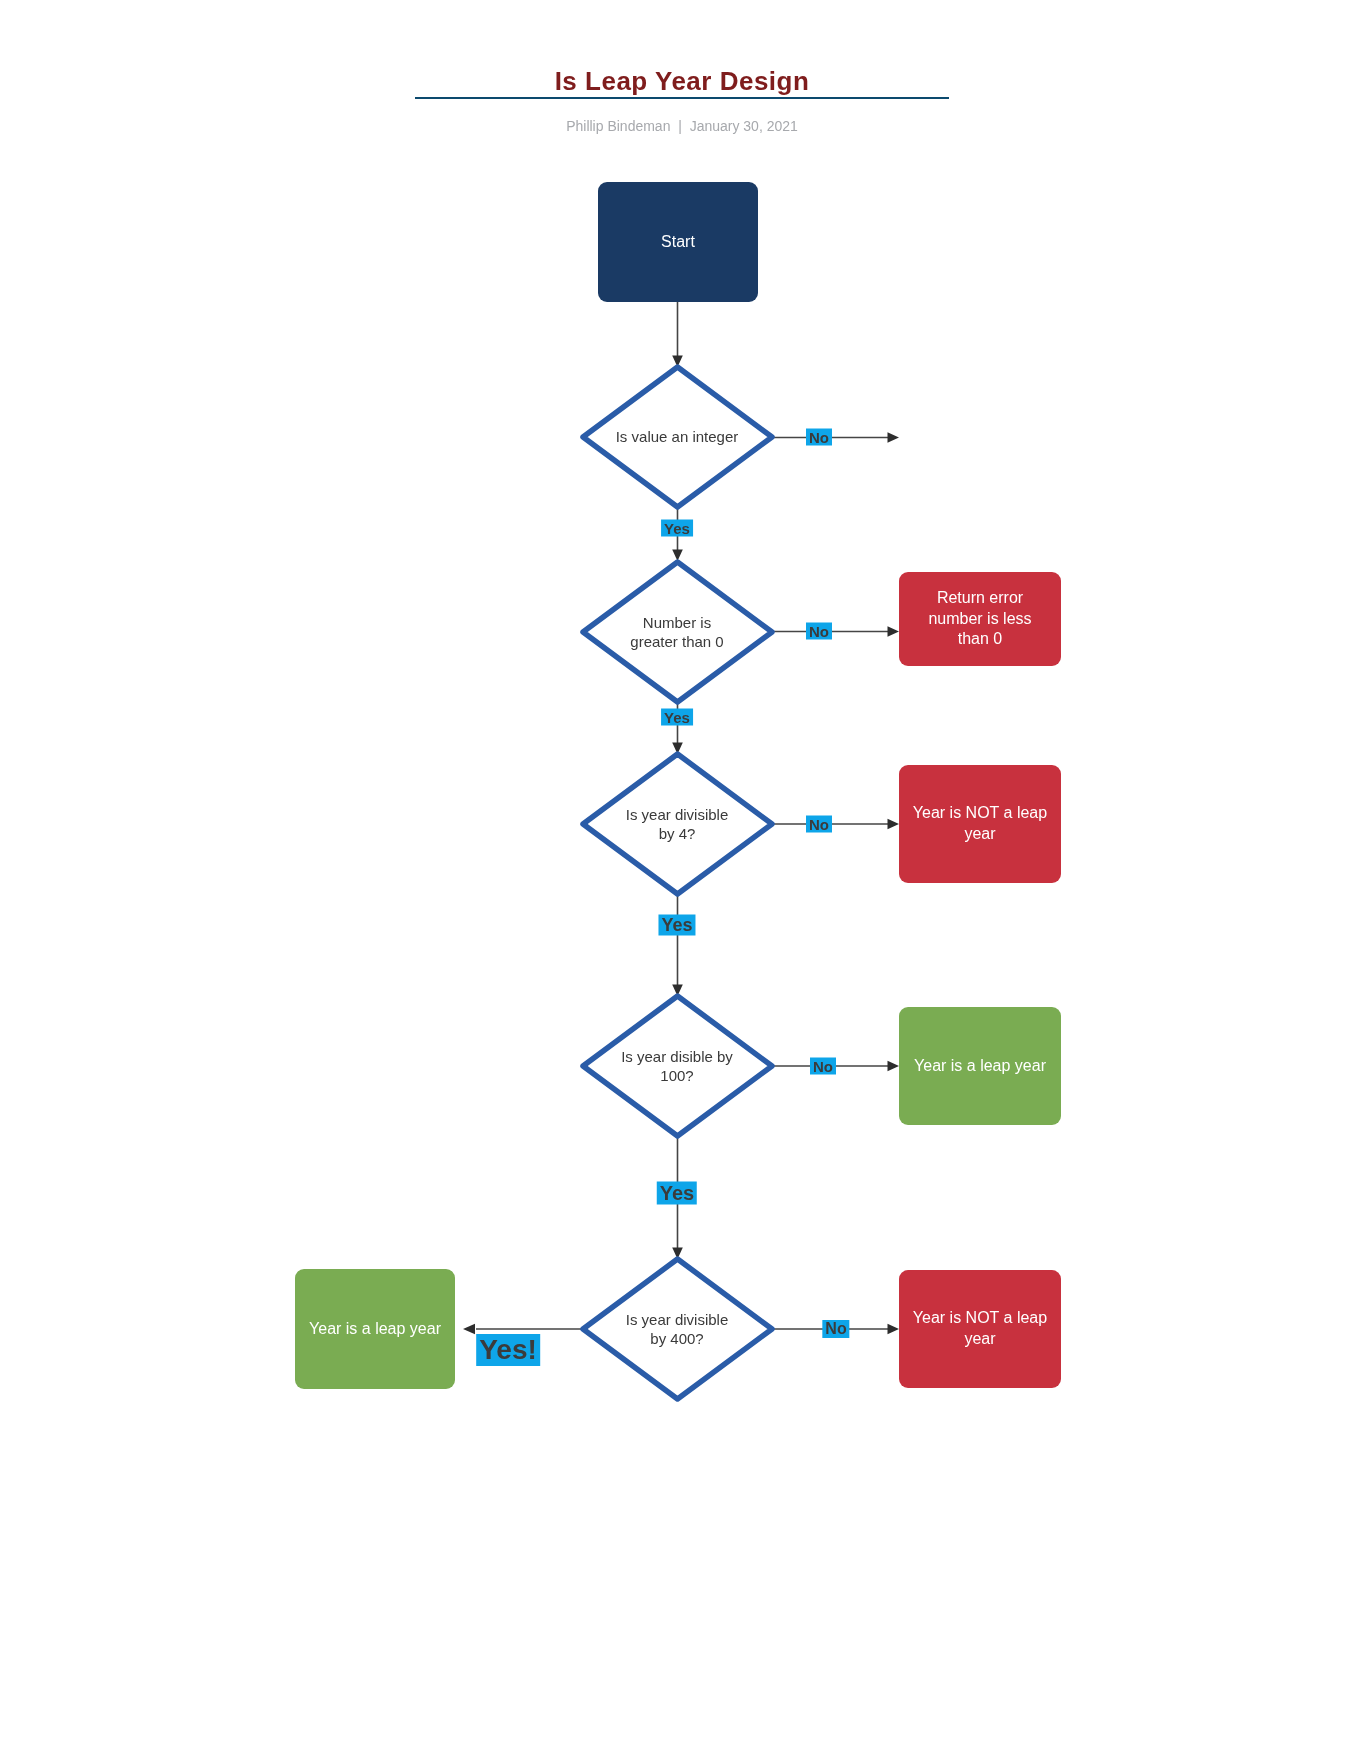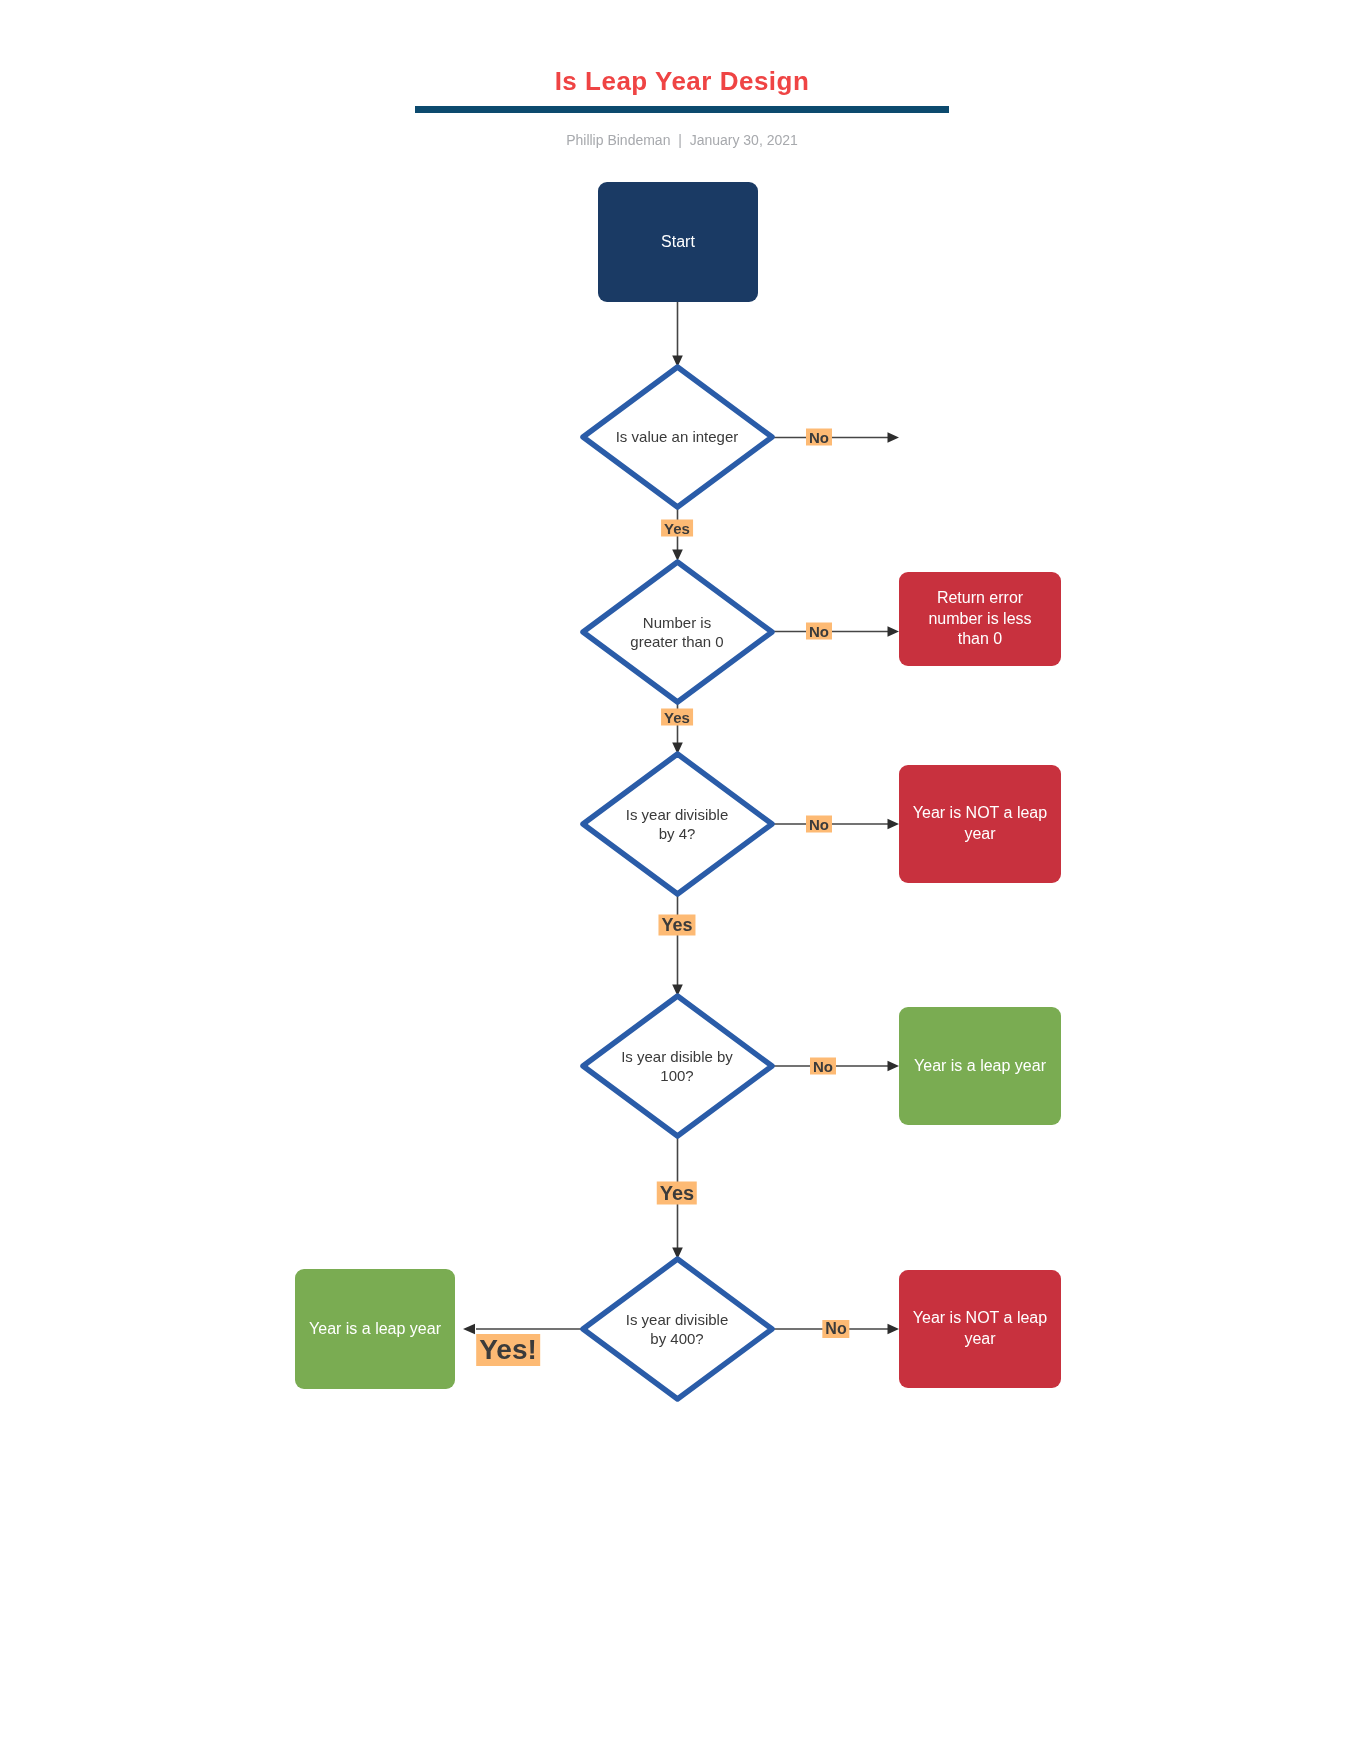--- a/index.html
+++ b/index.html
@@ -6,22 +6,22 @@
   .page{
     position:relative;
     width:1360px;height:1760px;
     background:#ffffff;
     font-family:"Liberation Sans", sans-serif;
     overflow:hidden;
   }
   
   .header{position:absolute;left:415px;top:66px;width:534px;text-align:center;}
   .title{
-    font-size:26px;font-weight:bold;color:#ef4444;
-    padding-bottom:9px;border-bottom:7px solid #0c4a6e;
+    font-size:26px;font-weight:bold;color:#7f1d1d;
+    border-bottom:2px solid #0c4a6e;
     letter-spacing:.5px;
   }
   .byline{
     margin-top:19px;font-size:14px;color:#a7a9ad;white-space:pre;
   }
   
   svg.edges{position:absolute;left:0;top:0;pointer-events:none;}
   svg.edges line{stroke:#454545;stroke-width:1.6;}
   svg.edges polygon{fill:#2d2d2d;}
   
@@ -37,21 +37,21 @@
   .decision svg{position:absolute;left:0;top:0;}
   .decision svg polygon{fill:#ffffff;stroke:#2a5ca8;stroke-width:5.5;stroke-linejoin:round;}
   .decision-label{
     position:absolute;left:25px;top:0;width:150px;height:150px;
     display:flex;align-items:center;justify-content:center;text-align:center;
     font-size:15px;color:#3a3a3a;line-height:1.3;white-space:pre-line;
   }
   
   .edge-label{
     position:absolute;transform:translate(-50%,-50%);
-    background:#fdba74;padding:0 3px;
+    background:#0ea5e9;padding:0 3px;
     font-weight:bold;color:#3b3b3b;white-space:nowrap;
   }
   .fs15{font-size:15px;}
   .fs16{font-size:16px;}
   .fs18{font-size:18px;}
   .fs20{font-size:20px;}
   .fs28{font-size:28px;}
 </style>
 </head>
 <body>

